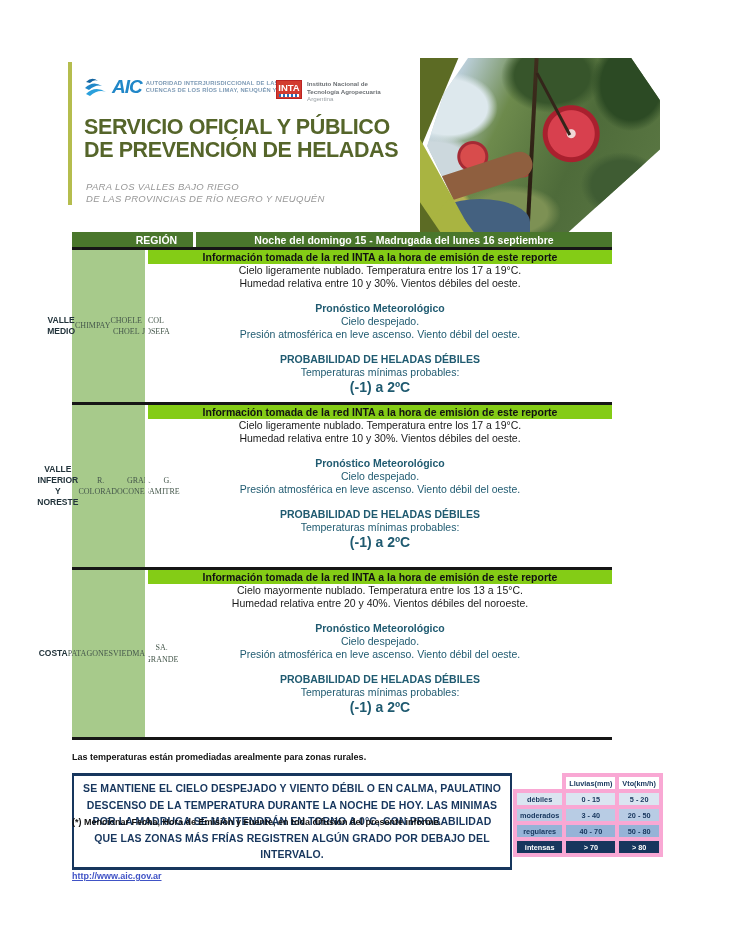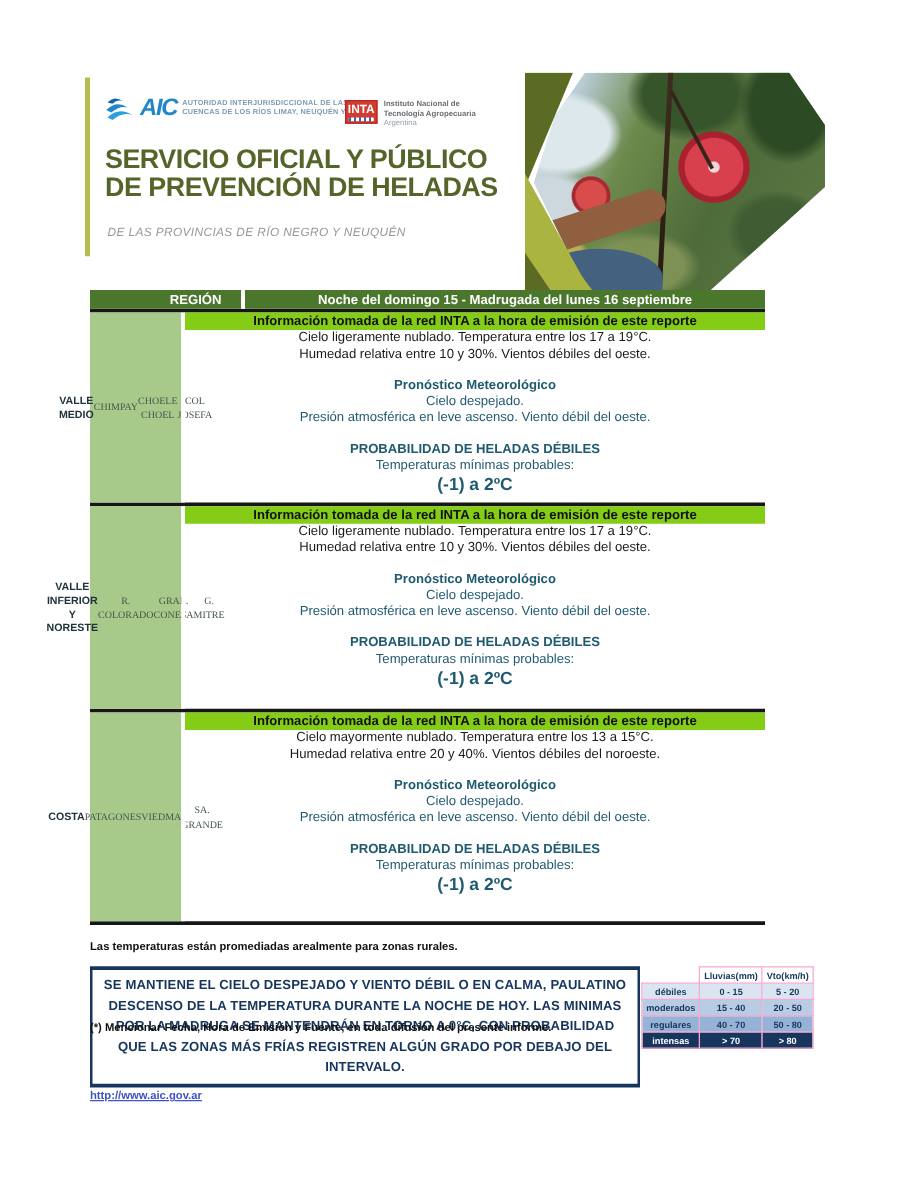--- a/index.html
+++ b/index.html
@@ -78,21 +78,21 @@
   .temp{font-weight:bold;font-size:14px;line-height:17px;}
 
   
   .avg-note{position:absolute;left:72px;top:752px;font-size:9px;font-weight:bold;color:#111;}
   .advisory{position:absolute;left:72px;top:773px;width:424px;box-sizing:content-box;
             border:2px solid #17365d;border-top-width:3px;border-bottom-width:3px;
             padding:4px 6px;text-align:center;font-weight:bold;font-size:10.5px;
             color:#17365d;line-height:16.5px;letter-spacing:.1px;}
   .mini-table{position:absolute;left:513px;top:773px;border-collapse:collapse;
               font-size:7.3px;color:#17365d;}
-  .mini-table td,.mini-table th{border:1px solid #f9a8d4;text-align:center;
+  .mini-table td,.mini-table th{border:4px solid #f9a8d4;text-align:center;
               padding:1px 3px;height:10px;font-weight:bold;}
   .mt-corner{border:none !important;background:#fff;}
   .mt-head{background:#fff;}
   .mt-r0 td{background:#dbe5f1;}
   .mt-r1 td{background:#b8cce4;}
   .mt-r2 td{background:#95b3d7;}
   .mt-r3 td{background:#17365d;color:#fff;}
   .diff-note{position:absolute;left:72px;top:817px;font-size:9px;font-weight:bold;color:#111;}
   .aic-link{position:absolute;left:72px;top:871px;font-size:9px;font-weight:bold;
             color:#4053c6;text-decoration:underline;}
@@ -140,20 +140,21 @@
     <div class="tri tri-chart-left"></div>
     <div class="tri tri-chart-mid"></div>
     <div class="tri tri-olive-corner"></div>
   </div>
 
   <div class="title">
     <div>SERVICIO OFICIAL Y PÚBLICO</div>
     <div>DE PREVENCIÓN DE HELADAS</div>
   </div>
   <div class="subtitle">
+    <div>PARA LOS VALLES BAJO RIEGO</div>
     <div>DE LAS PROVINCIAS DE RÍO NEGRO Y NEUQUÉN</div>
   </div>
 
   <div class="tbl">
     <div class="tblhead">
       <div class="th-region">REGIÓN</div>
       <div class="th-gap"></div>
       <div class="th-date">Noche del domingo 15 - Madrugada del lunes 16 septiembre</div>
     </div>
 
@@ -232,21 +233,21 @@
       <th class="mt-head">Lluvias(mm)</th>
       <th class="mt-head">Vto(km/h)</th>
     </tr>
     <tr class="mt-r0">
       <td>débiles</td>
       <td>0 - 15</td>
       <td>5 - 20</td>
     </tr>
     <tr class="mt-r1">
       <td>moderados</td>
-      <td>15 - 40</td>
+      <td>3 - 40</td>
       <td>20 - 50</td>
     </tr>
     <tr class="mt-r2">
       <td>regulares</td>
       <td>40 - 70</td>
       <td>50 - 80</td>
     </tr>
     <tr class="mt-r3">
       <td>intensas</td>
       <td>&gt; 70</td>

